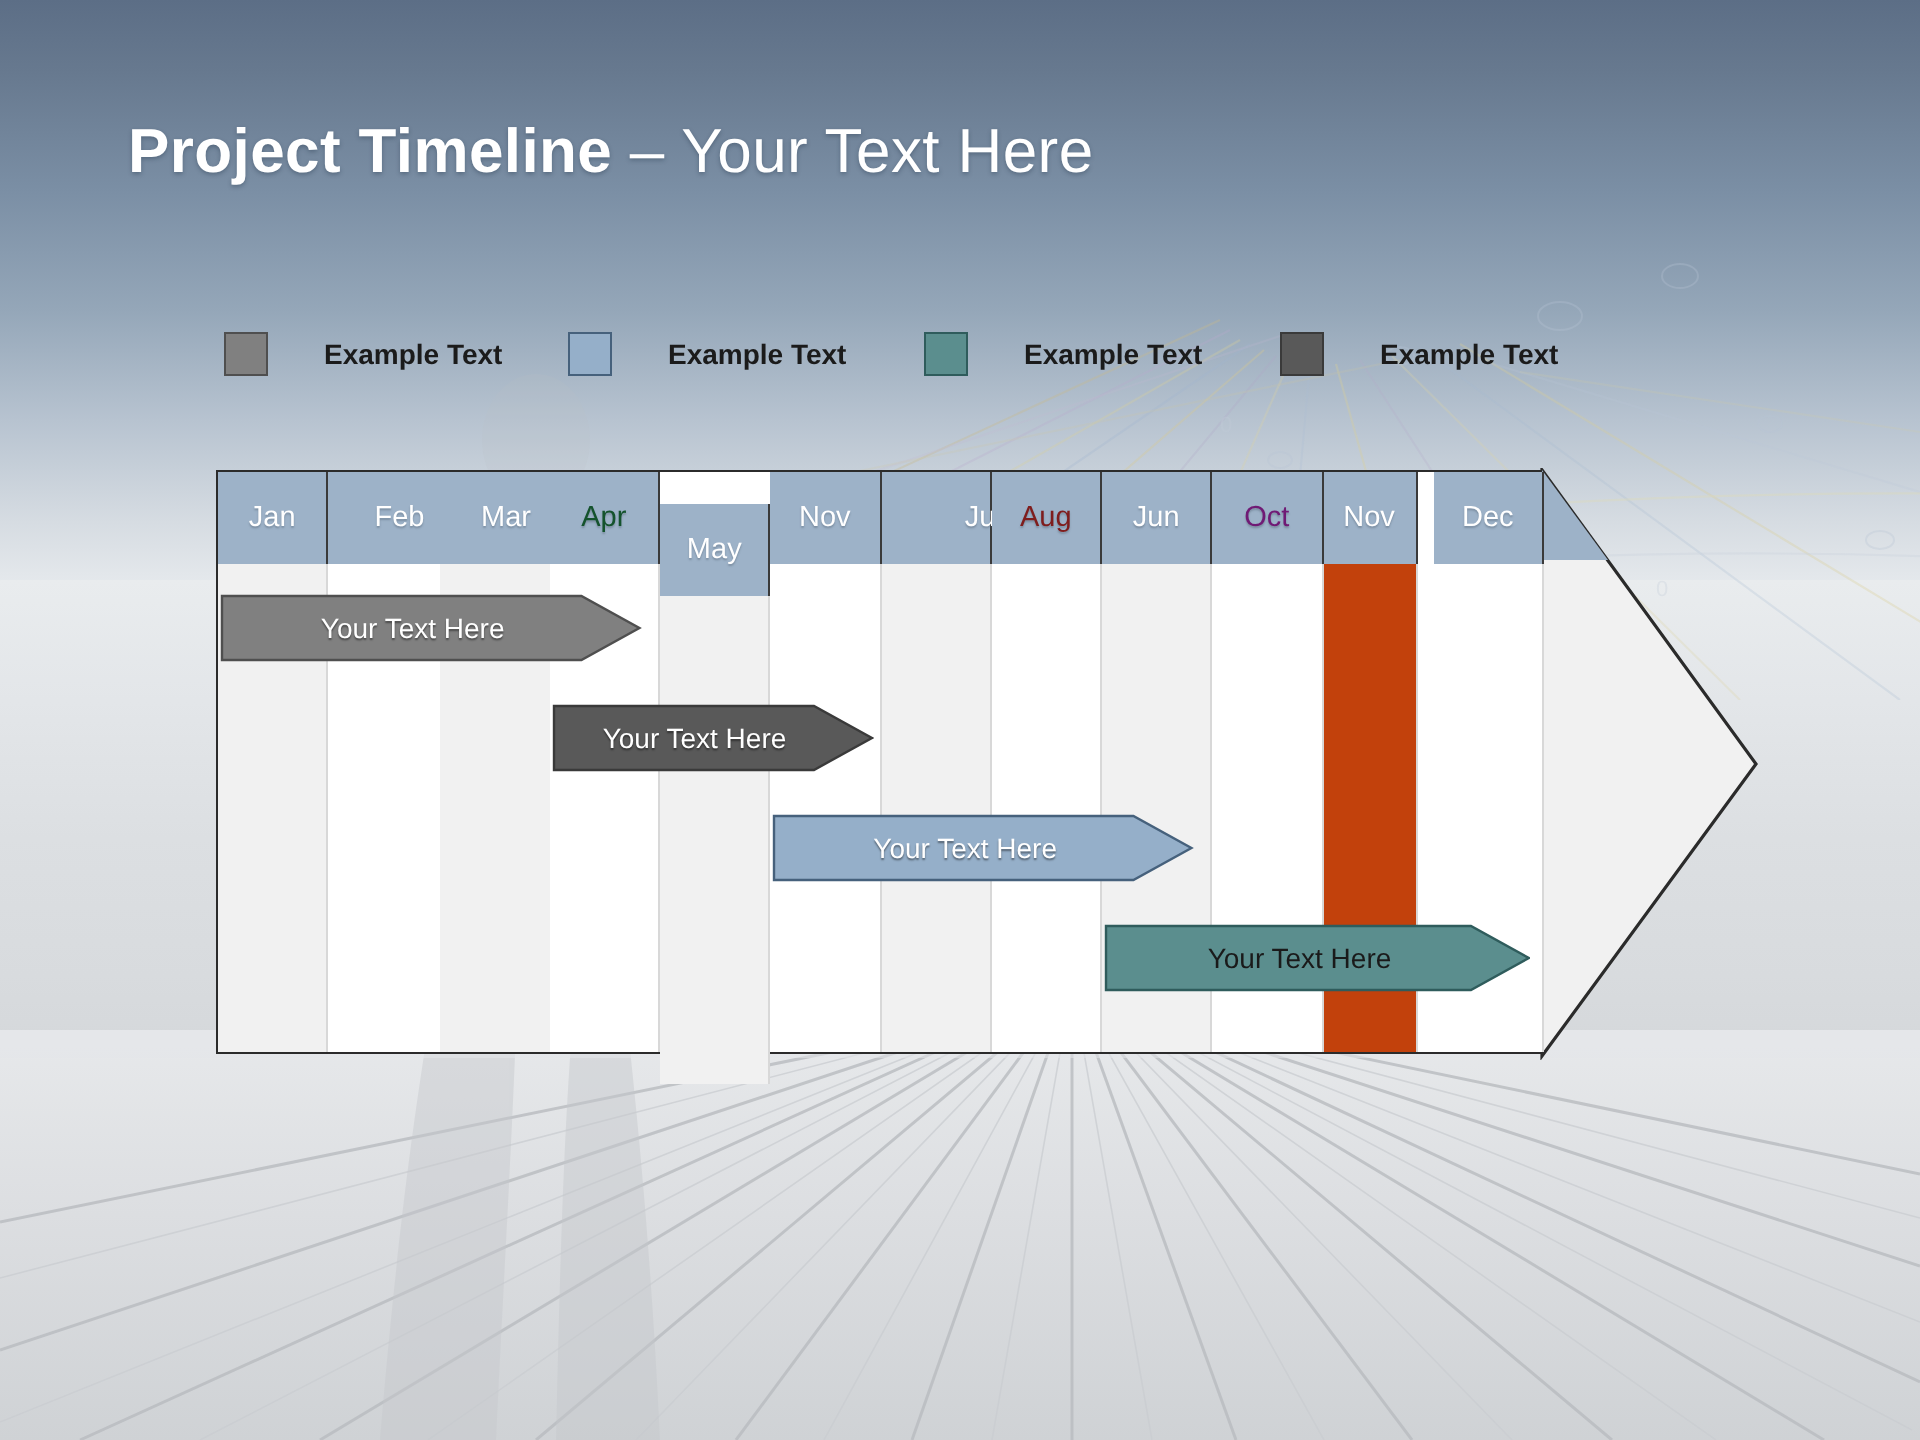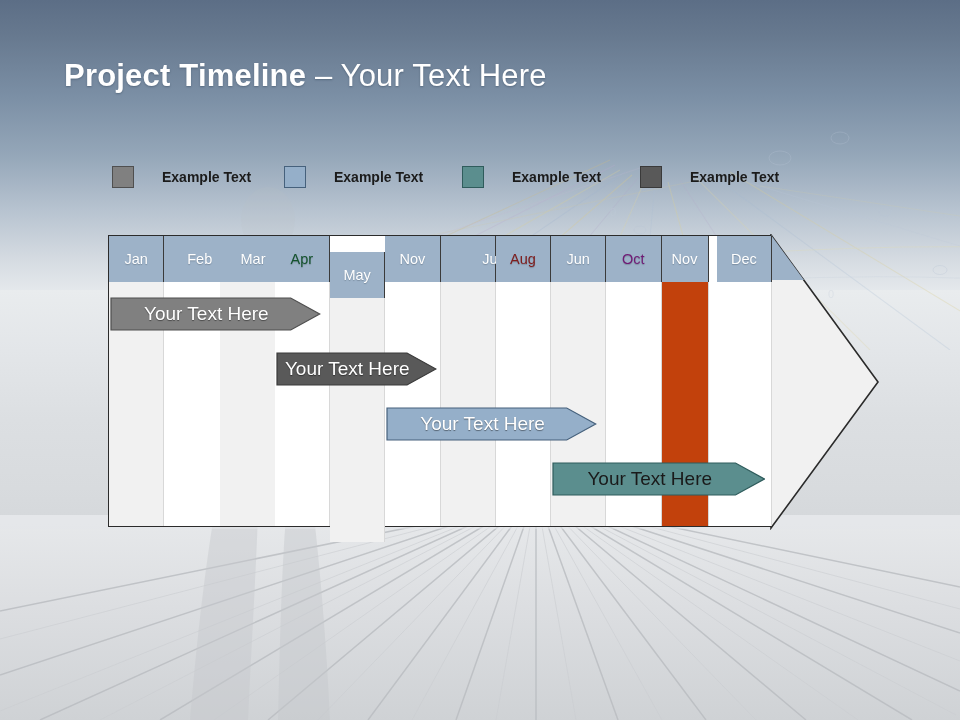--- a/index.html
+++ b/index.html
@@ -86,21 +86,21 @@
   
   .arrowhead{position:absolute;left:660px;top:-1px;width:228px;height:294px;}
   .arrowhead svg{display:block;}
 
   
   .bar{position:absolute;height:34px;}
   .bar svg{display:block;}
   .bar-label{
     position:absolute;left:0;top:0;width:100%;height:34px;
     display:flex;align-items:center;justify-content:center;
-    font-size:19px;white-space:nowrap;pointer-events:none;
+    font-size:14px;white-space:nowrap;pointer-events:none;
     padding-right:18px;box-sizing:border-box;
   }
   .bar-label.light{color:#ffffff;text-shadow:0 1px 1px rgba(0,0,0,.45);}
   .bar-label.dark{color:#1a1a1a;}
 </style>
 </head>
 <body>
 
 <div id="slide">
 

